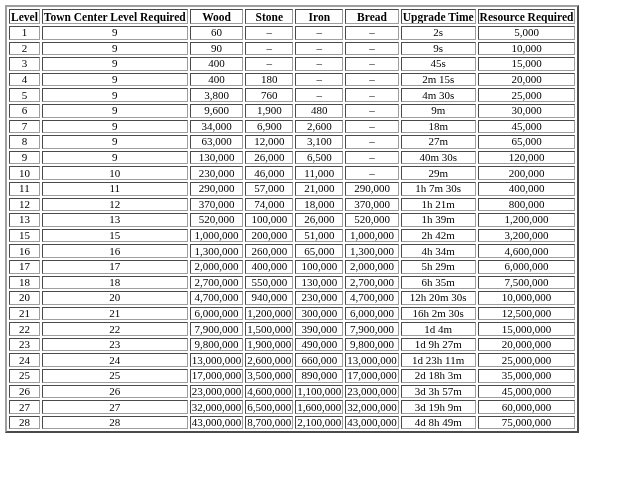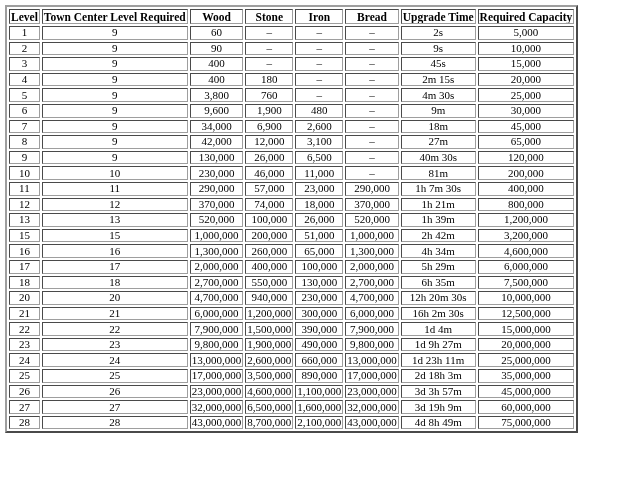--- a/index.html
+++ b/index.html
@@ -70,21 +70,21 @@
     </colgroup>
     <thead>
       <tr id="header-row">
           <th>Level</th>
           <th>Town Center Level Required</th>
           <th>Wood</th>
           <th>Stone</th>
           <th>Iron</th>
           <th>Bread</th>
           <th>Upgrade Time</th>
-          <th>Required Capacity</th>
+          <th>Resource Required</th>
         </tr>
     </thead>
     <tbody id="table-body">
         <tr>
           <td>1</td>
           <td>9</td>
           <td>60</td>
           <td>–</td>
           <td>–</td>
           <td>–</td>
@@ -147,21 +147,21 @@
           <td>34,000</td>
           <td>6,900</td>
           <td>2,600</td>
           <td>–</td>
           <td>18m</td>
           <td>45,000</td>
         </tr>
         <tr>
           <td>8</td>
           <td>9</td>
-          <td>42,000</td>
+          <td>63,000</td>
           <td>12,000</td>
           <td>3,100</td>
           <td>–</td>
           <td>27m</td>
           <td>65,000</td>
         </tr>
         <tr>
           <td>9</td>
           <td>9</td>
           <td>130,000</td>
@@ -171,29 +171,29 @@
           <td>40m 30s</td>
           <td>120,000</td>
         </tr>
         <tr>
           <td>10</td>
           <td>10</td>
           <td>230,000</td>
           <td>46,000</td>
           <td>11,000</td>
           <td>–</td>
-          <td>81m</td>
+          <td>29m</td>
           <td>200,000</td>
         </tr>
         <tr>
           <td>11</td>
           <td>11</td>
           <td>290,000</td>
           <td>57,000</td>
-          <td>23,000</td>
+          <td>21,000</td>
           <td>290,000</td>
           <td>1h 7m 30s</td>
           <td>400,000</td>
         </tr>
         <tr>
           <td>12</td>
           <td>12</td>
           <td>370,000</td>
           <td>74,000</td>
           <td>18,000</td>

